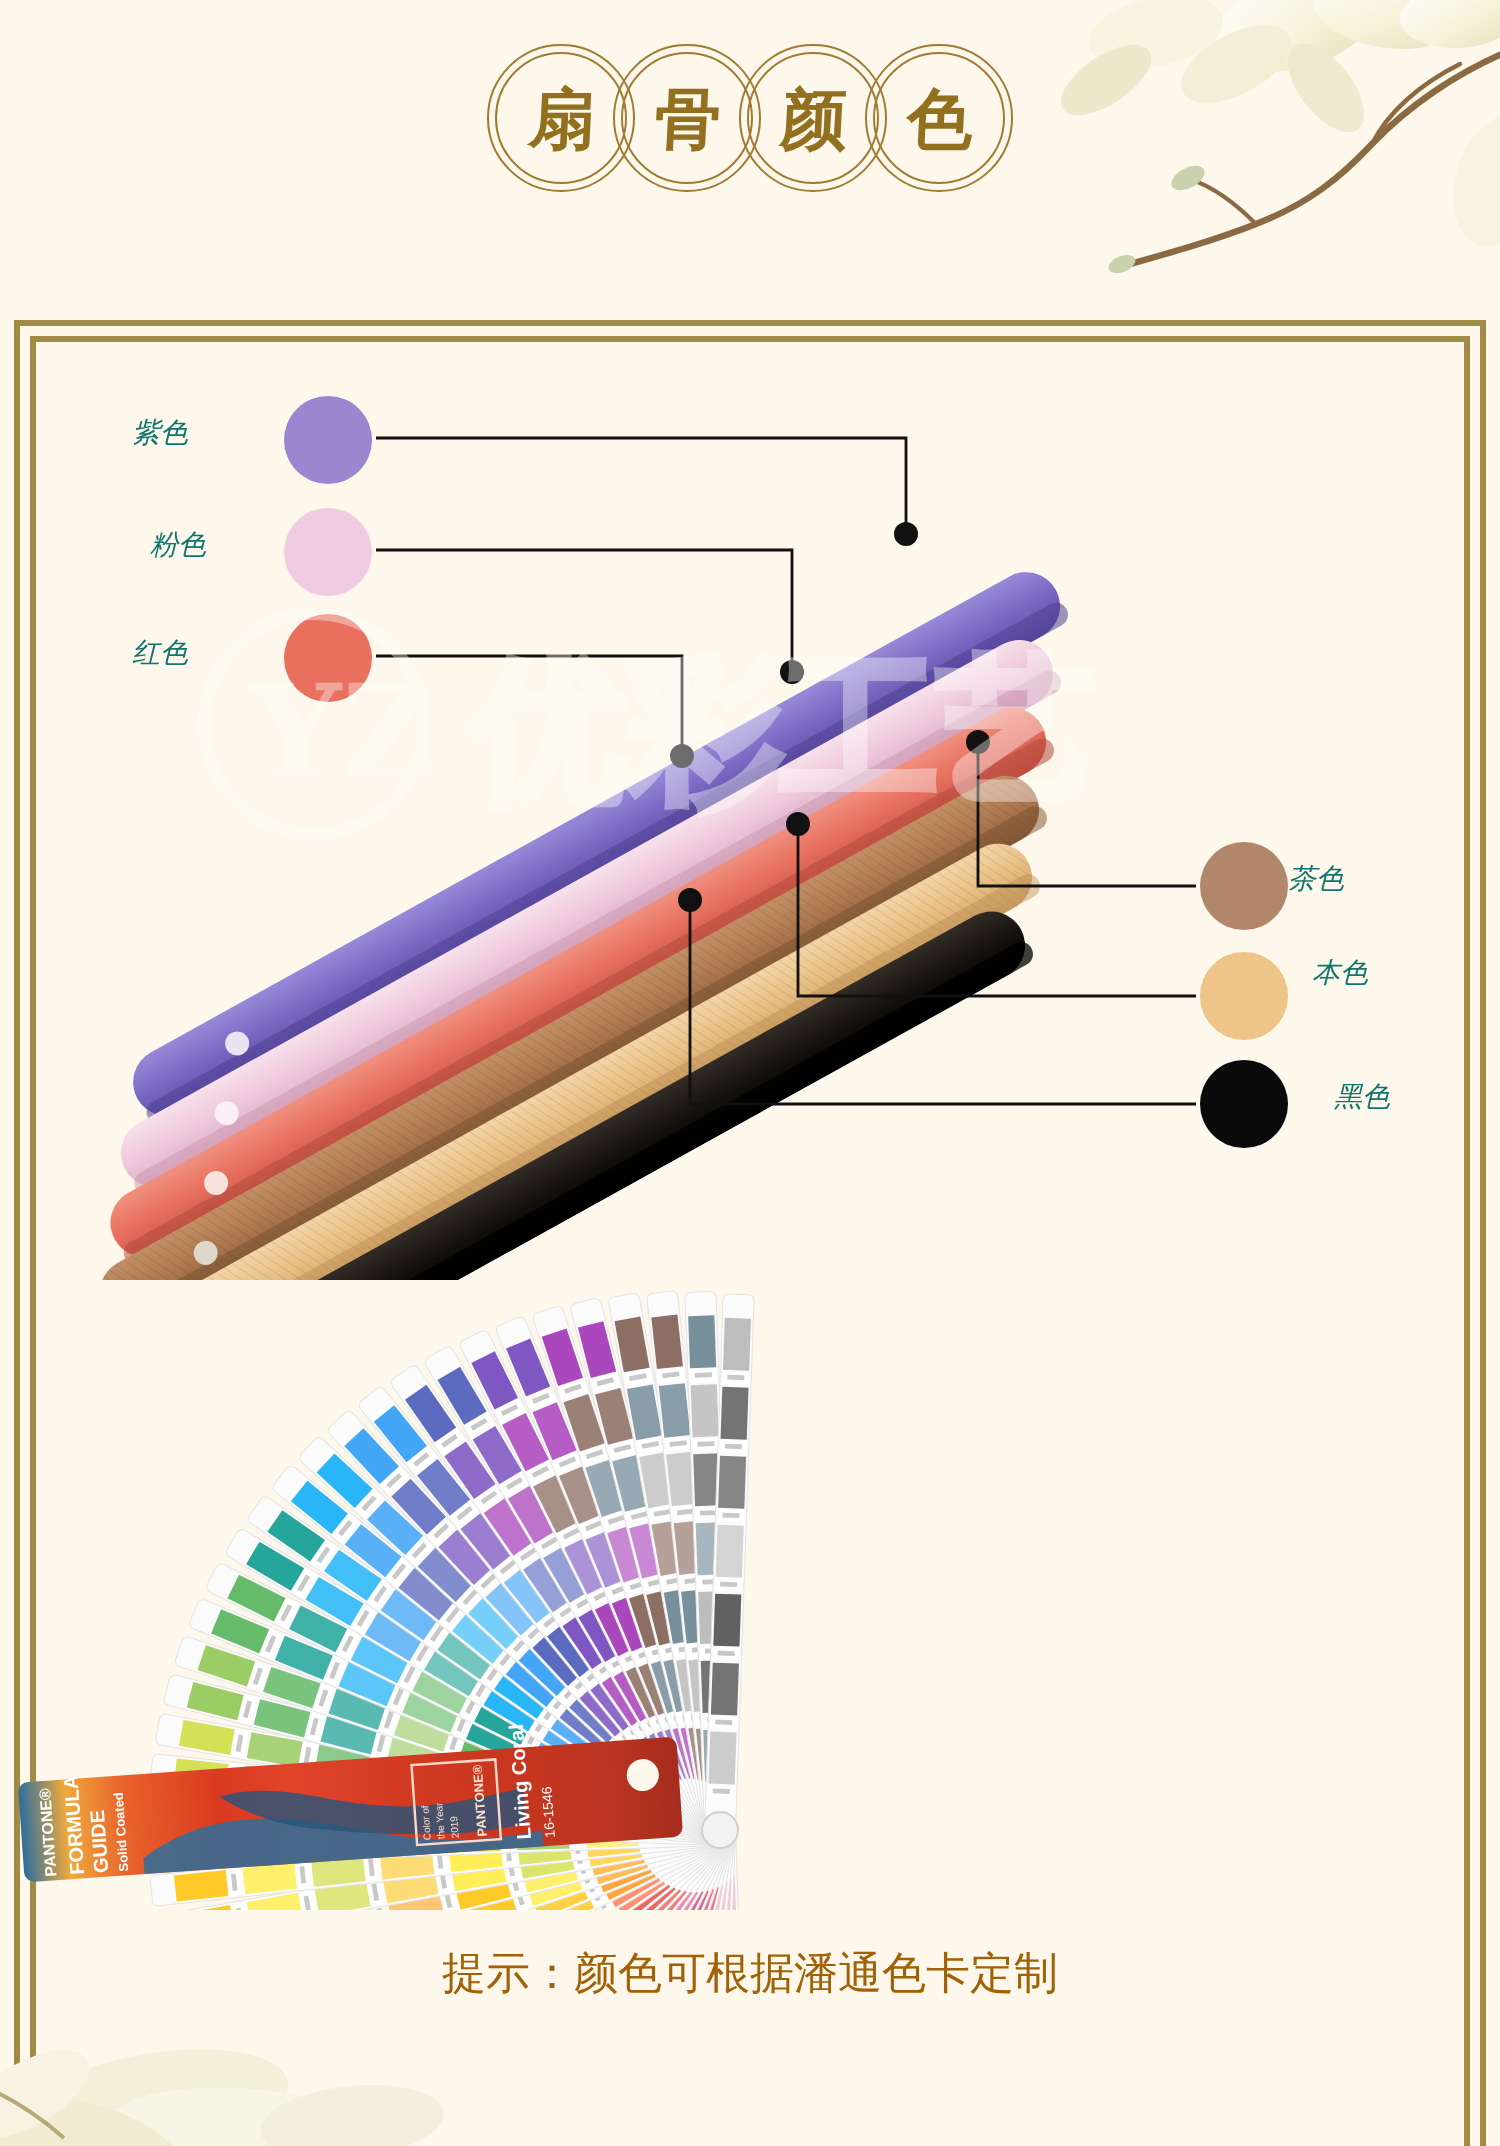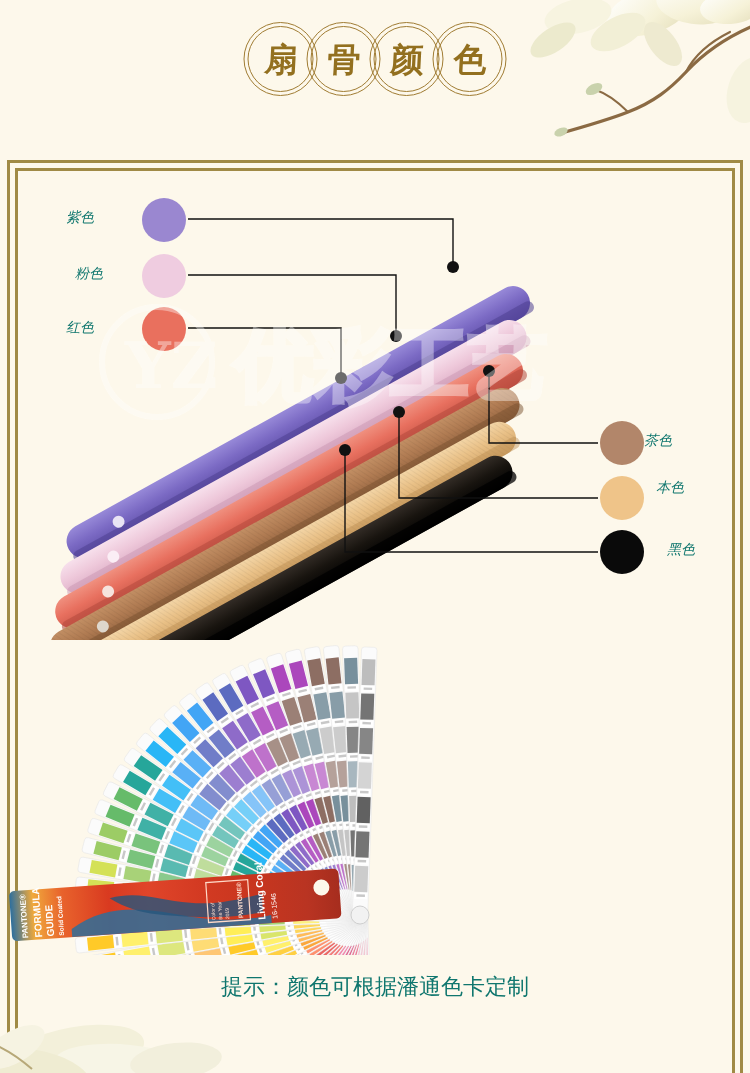--- a/index.html
+++ b/index.html
@@ -124,21 +124,21 @@
     z-index: 4;
   }
 
   
   #caption {
     position: absolute;
     left: 0; top: 972px;
     width: 750px;
     text-align: center;
     font-size: 22px;
-    color: #0f766e;
+    color: #a16207;
     font-family: "DejaVu Sans", "Liberation Sans", sans-serif;
     z-index: 5;
   }
 
   
   #watermark {
     position: absolute;
     left: 95px; top: 300px;
     width: 545px; height: 130px;
     z-index: 6;

